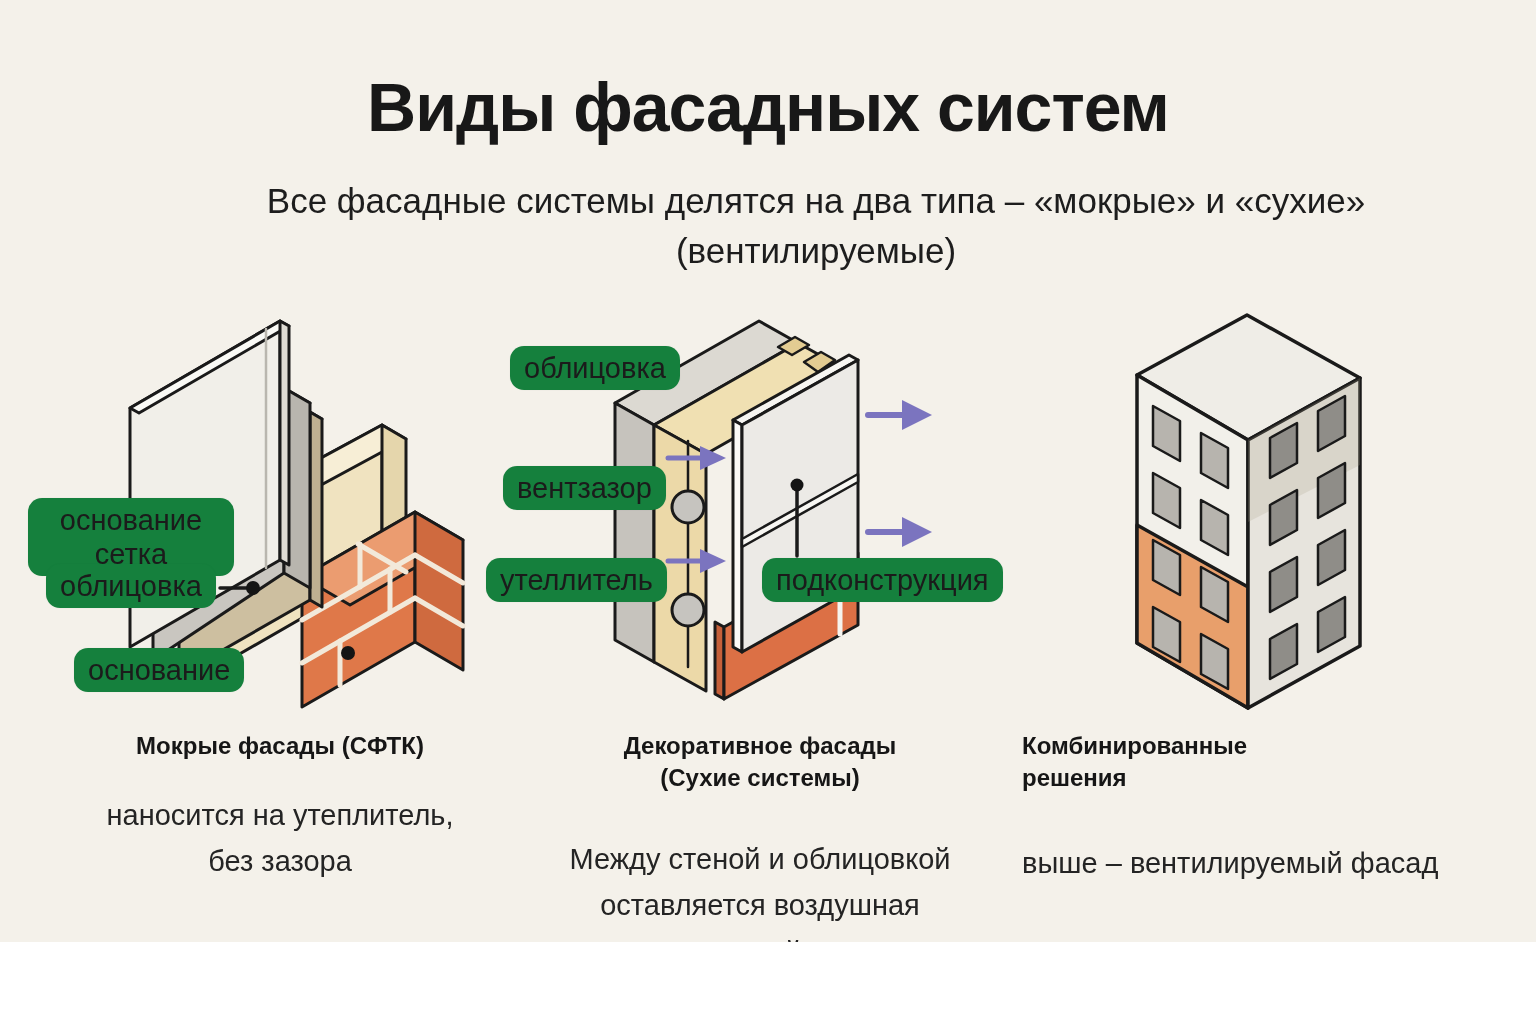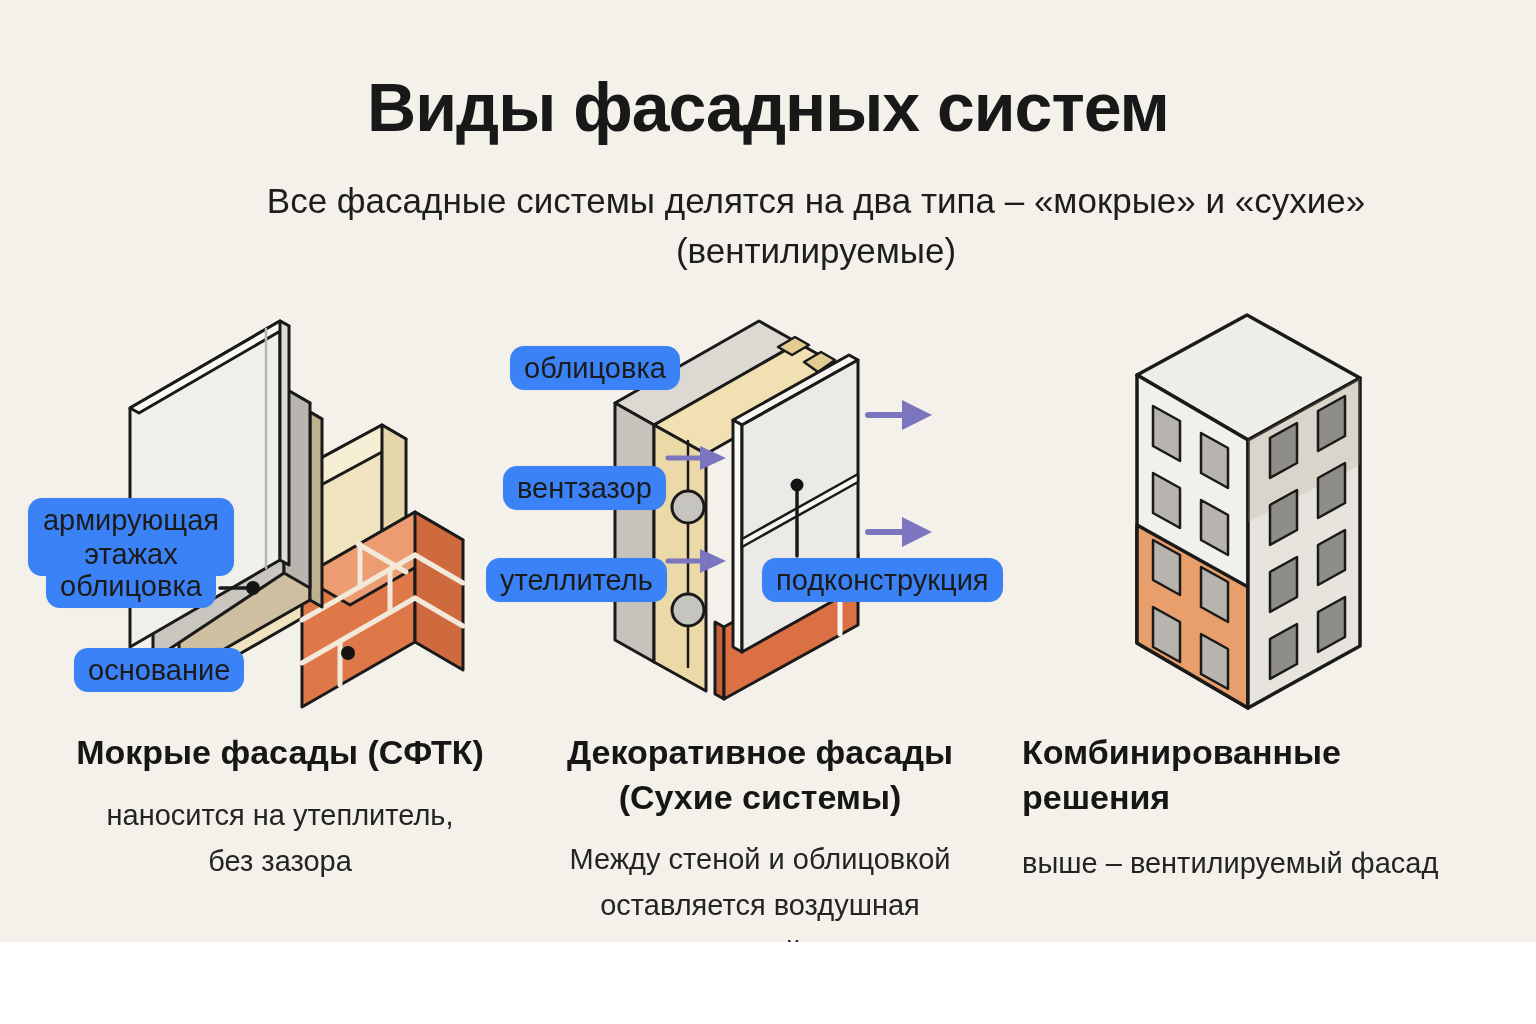--- a/index.html
+++ b/index.html
@@ -12,26 +12,26 @@
     position:absolute; left:0; top:68px; width:1536px;
     text-align:center; font-size:68px; font-weight:700; letter-spacing:-1px; color:#181818;
   }
   .page-subtitle{
     position:absolute; left:0; top:176px; width:1536px;
     text-align:center; font-size:35px; line-height:1.42; color:#1d1d1d;margin-left:48px;
   }
   .page-subtitle span{display:block;}
   .diagram{position:absolute;}
   .pill{
-    position:absolute; background:#3b82f6; border-radius:14px;
+    position:absolute; background:#15803d; border-radius:14px;
     padding:5px 14px; font-size:29px; line-height:1.18; text-align:center; color:#1b1b1b;
     box-shadow:0 0 0 1px rgba(0,0,0,0.015);
   }
   .caption-h{
-    position:absolute; font-size:34px; font-weight:700; line-height:1.33; color:#161616;
+    position:absolute; font-size:24px; font-weight:700; line-height:1.33; color:#161616;
   }
   .caption-b{
     position:absolute; font-size:29px; line-height:1.6; color:#242424;
   }
   .caption-b span, .caption-h span{display:block;}
   .center{text-align:center;}
   svg *{vector-effect:none;}
 </style>
 </head>
 <body>
@@ -176,21 +176,21 @@
         <path d="M 190,282 L 217,267 L 217,307 L 190,322 Z"></path>
         <path d="M 190,349 L 217,334 L 217,374 L 190,389 Z"></path>
         <path d="M 238,121 L 265,106 L 265,146 L 238,161 Z"></path>
         <path d="M 238,188 L 265,173 L 265,213 L 238,228 Z"></path>
         <path d="M 238,255 L 265,240 L 265,280 L 238,295 Z"></path>
         <path d="M 238,322 L 265,307 L 265,347 L 238,362 Z"></path>
       </g>
     </g>
   </svg>
 
-  <div class="pill" style="left:28px; top:498px; width:178px;">армирующая этажах</div>
+  <div class="pill" style="left:28px; top:498px; width:178px;">основание сетка</div>
   <div class="pill" style="left:46px; top:564px;">облицовка</div>
   <div class="pill" style="left:74px; top:648px;">основание</div>
 
   <div class="pill" style="left:510px; top:346px;">облицовка</div>
   <div class="pill" style="left:503px; top:466px;">вентзазор</div>
   <div class="pill" style="left:486px; top:558px;">утеллитель</div>
   <div class="pill" style="left:762px; top:558px;">подконструкция</div>
 
   <div class="caption-h center" style="left:40px; top:730px; width:480px;">
     <span>Мокрые фасады (СФТК)</span>

